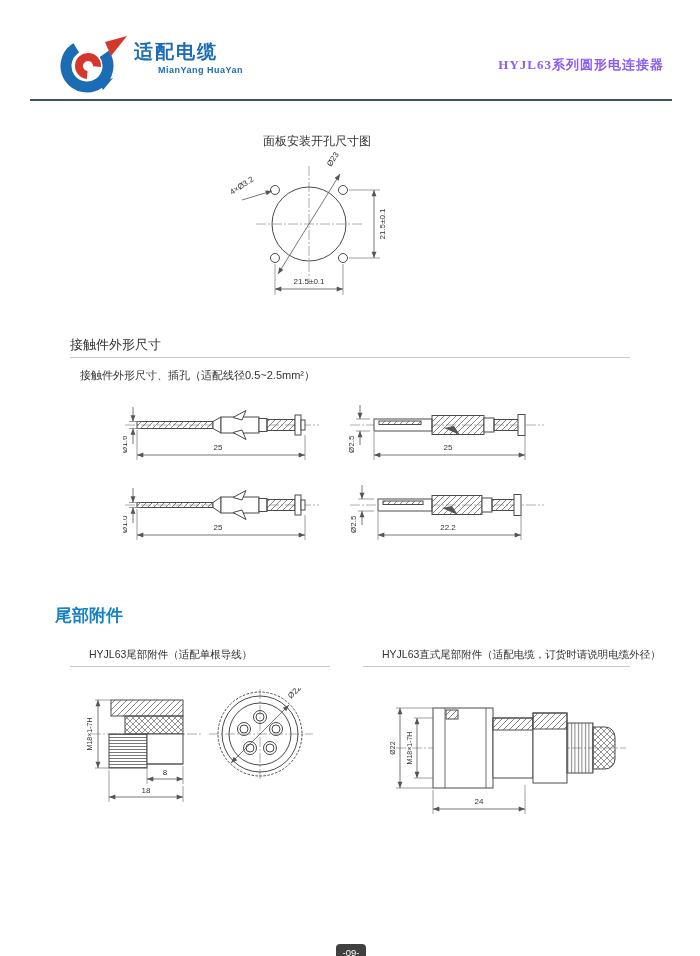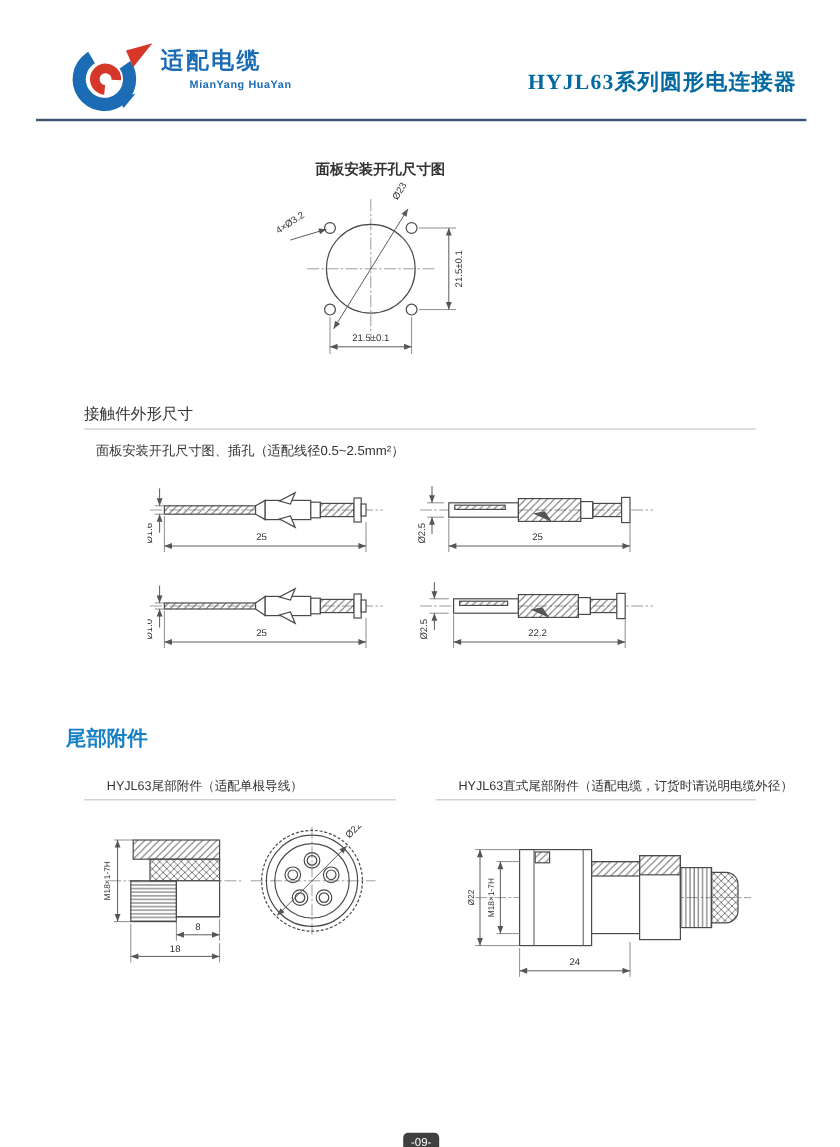--- a/index.html
+++ b/index.html
@@ -4,24 +4,24 @@
 <style>
   html,body{margin:0;padding:0;}
   body{
     width:700px;height:956px;background:#ffffff;position:relative;
     font-family:"Liberation Sans",sans-serif;color:#333;overflow:hidden;
   }
   .abs{position:absolute;}
   
   .logo-cn{font-size:19px;font-weight:bold;color:#1b6cb5;letter-spacing:2px;line-height:1;}
   .logo-en{font-size:9px;font-weight:bold;color:#1b6cb5;margin-top:4px;letter-spacing:0.5px;margin-left:24px;}
-  .doc-title{font-family:"Liberation Serif",serif;font-weight:bold;font-size:18px;color:#0369a1;letter-spacing:1px;}
+  .doc-title{font-family:"Liberation Serif",serif;font-weight:bold;font-size:13px;color:#8b5cf6;letter-spacing:1px;}
   .header-rule{left:30px;top:99px;width:642px;height:2px;background:#37536e;}
   
-  .panel-title{left:263px;top:133px;font-size:12px;color:#333;font-weight:bold;}
+  .panel-title{left:263px;top:133px;font-size:12px;color:#333;}
   .sec-h{left:70px;top:336px;font-size:13px;color:#333;}
   .sec-rule{height:1px;background:#c9c9c9;}
   .note{left:80px;top:368px;font-size:11px;color:#333;}
   .tail-h{left:55px;top:604px;font-size:17px;font-weight:bold;color:#1580c4;}
   .sub-h{font-size:10.5px;color:#333;margin-left:19px;}
   
   .page-badge{left:336px;top:896px;width:30px;height:17px;background:#404040;border-radius:4px;
     color:#fff;font-size:9.5px;text-align:center;line-height:17px;margin-top:48px;}
   
   .st{stroke:#4a4a4a;fill:none;stroke-width:1;}
@@ -102,21 +102,21 @@
   <text class="dt" x="157" y="72" text-anchor="middle" transform="rotate(-90 157 72)">21.5±0.1</text>
 
   <line class="ext" x1="47" y1="112" x2="47" y2="143"></line>
   <line class="ext" x1="115" y1="112" x2="115" y2="143"></line>
   <line class="dim" x1="47" y1="137" x2="115" y2="137"></line>
   <text class="dt" x="81" y="132" text-anchor="middle">21.5±0.1</text>
 </svg>
 
 <div class="abs sec-h">接触件外形尺寸</div>
 <div class="abs sec-rule" style="left:70px;top:357px;width:560px;"></div>
-<div class="abs note">面板安装开孔尺寸图、插孔（适配线径0.5~2.5mm²）</div>
+<div class="abs note">接触件外形尺寸、插孔（适配线径0.5~2.5mm²）</div>
 
 <svg class="abs" style="left:123px;top:398px;" width="200" height="72" viewBox="0 0 200 72">
   <line class="cl" x1="2" y1="27" x2="196" y2="27"></line>
   <rect class="sh" x="14" y="23.5" width="76" height="7"></rect>
   <polygon class="sf" points="90,23.5 98,19 98,35 90,30.5"></polygon>
   <rect class="sf" x="98" y="19" width="38" height="16"></rect>
   <polygon class="sf" points="110,19.5 123,12.5 119,22"></polygon>
   <polygon class="sf" points="110,34.5 123,41.5 119,32"></polygon>
   <rect class="sf" x="136" y="20.5" width="8" height="13"></rect>
   <rect class="sh" x="144" y="21.5" width="28" height="11"></rect>

